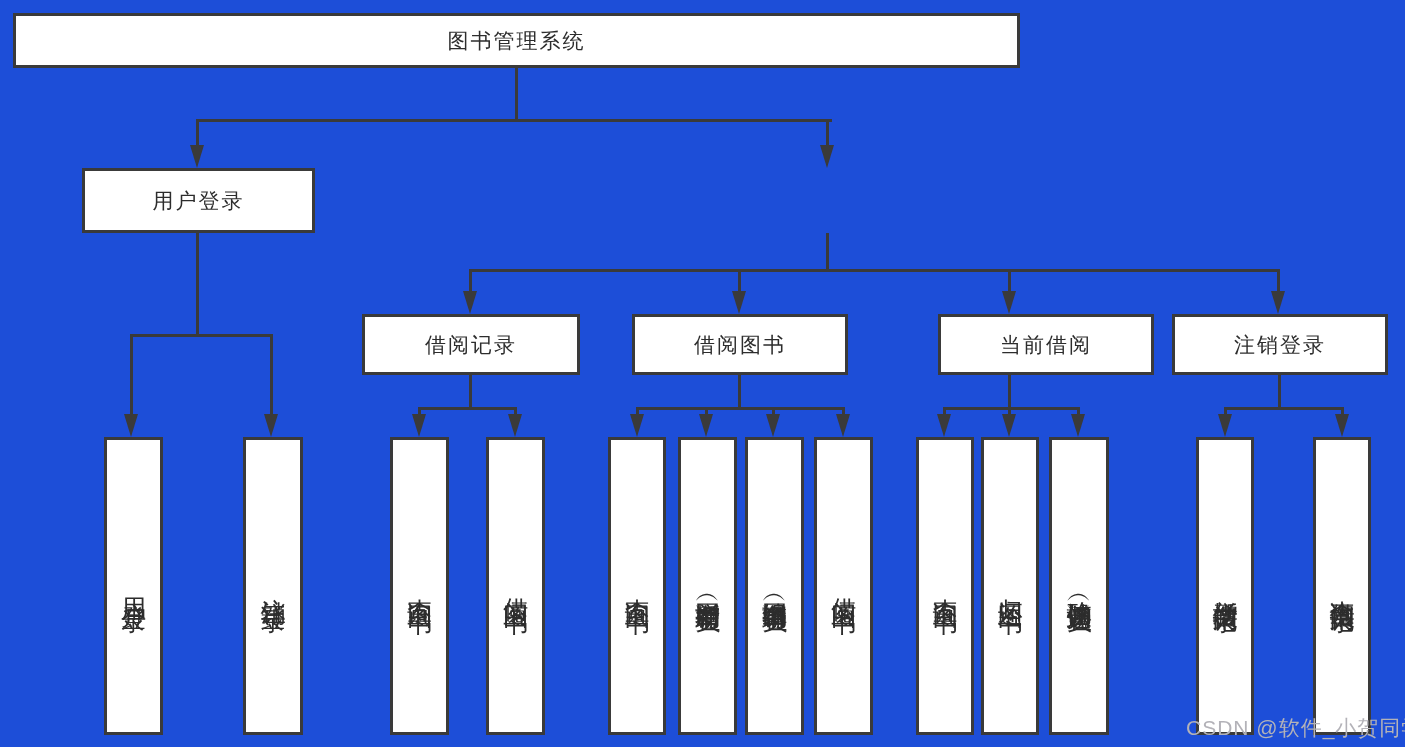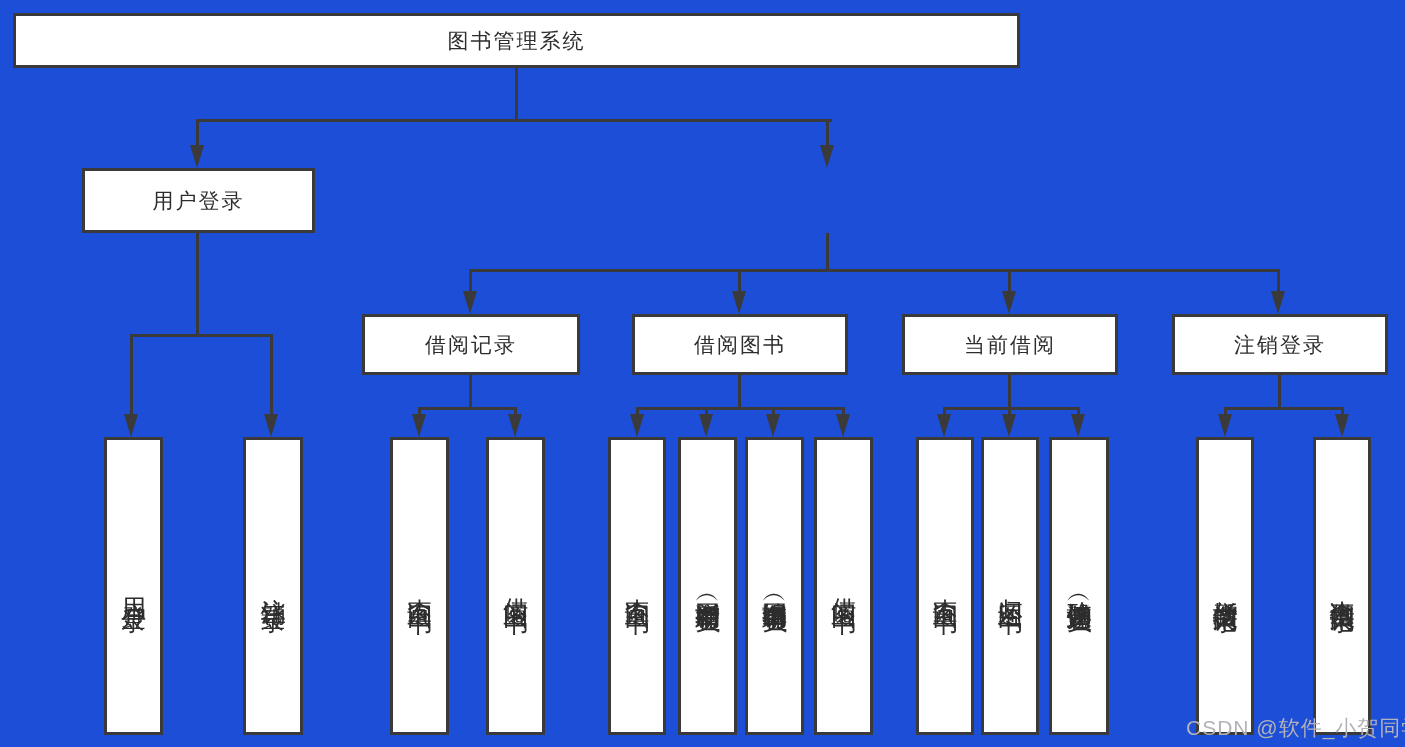--- a/index.html
+++ b/index.html
@@ -69,21 +69,21 @@
 <body>
 
 <div class="canvas">
 
   <div class="box" style="left:13px;top:13px;width:1007px;height:55px;">图书管理系统</div>
 
   <div class="box" style="left:82px;top:168px;width:233px;height:65px;">用户登录</div>
 
   <div class="box" style="left:362px;top:314px;width:218px;height:61px;">借阅记录</div>
   <div class="box" style="left:632px;top:314px;width:216px;height:61px;">借阅图书</div>
-  <div class="box" style="left:902px;top:314px;width:216px;height:61px;">当前借阅</div>
+  <div class="box" style="left:938px;top:314px;width:216px;height:61px;">当前借阅</div>
   <div class="box" style="left:1172px;top:314px;width:216px;height:61px;">注销登录</div>
 
   <div class="vbox" style="left:104px;top:437px;width:59px;height:298px;">用户登录</div>
   <div class="vbox" style="left:243px;top:437px;width:60px;height:298px;">注销登录</div>
 
   <div class="vbox" style="left:390px;top:437px;width:59px;height:298px;">查询图书</div>
   <div class="vbox" style="left:486px;top:437px;width:59px;height:298px;">借阅图书</div>
 
   <div class="vbox" style="left:608px;top:437px;width:58px;height:298px;">查询图书</div>
   <div class="vbox" style="left:678px;top:437px;width:59px;height:298px;letter-spacing:1px;">新增图书（管理员）</div>

